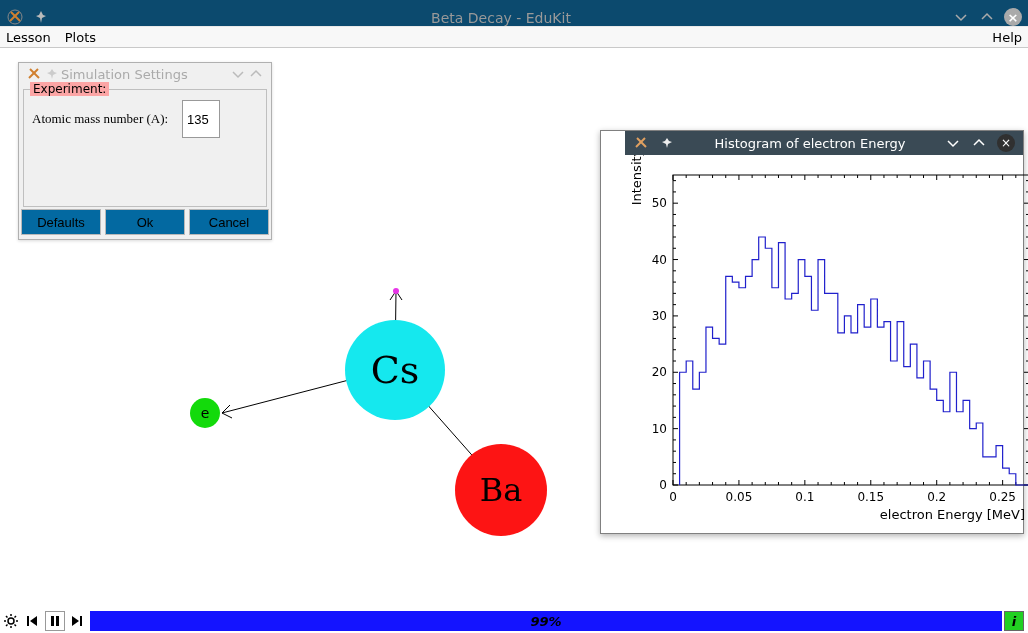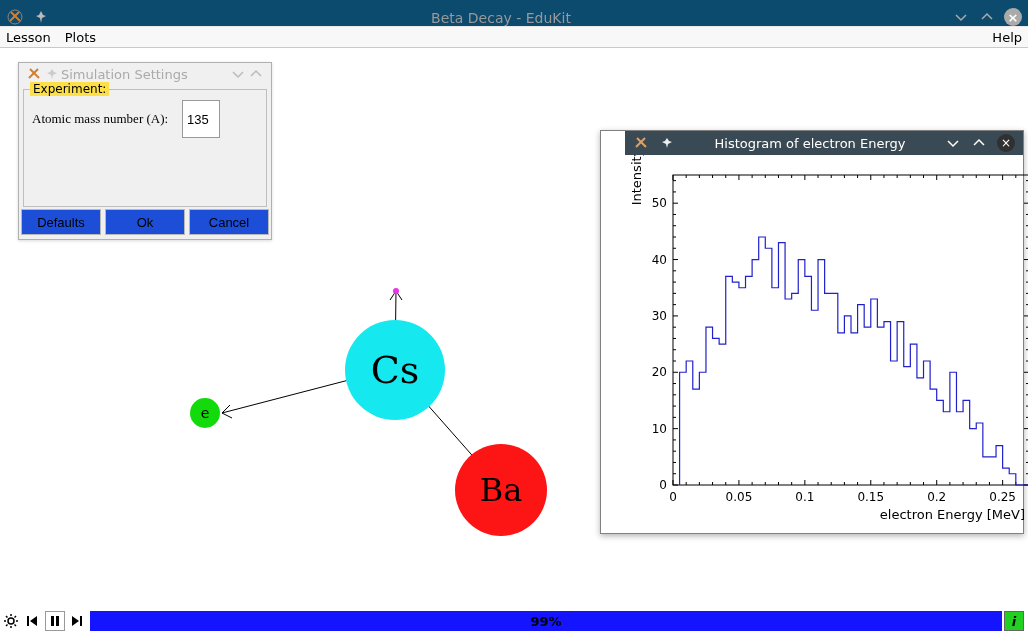--- a/index.html
+++ b/index.html
@@ -57,32 +57,32 @@
   }
   .settings-title .t { flex:1; font-size:13px; }
   .fieldset {
     border:1px solid #bfbfbf;
     margin:4px 4px 0 4px;
     padding: 10px 8px 56px 8px;
     position: relative;
   }
   .fieldset .legend {
     position:absolute; top:-8px; left:6px;
-    background:#fde047; padding:0 3px; font-size:12px;
+    background:#fca5a5; padding:0 3px; font-size:12px;
   }
   .form-row { display:flex; align-items:center; margin-bottom:12px;}
   .form-row label { flex:0 0 150px;font-family:Liberation Serif, serif; }
   .form-row input {
     width:38px; height:22px; text-align:left; padding:18px 4px;
     border:1px solid #999; background:#fff; font-size:13px;
   }
   .btn-row { display:flex; border-top:0; }
   .btn-row button {
     flex:1; height:26px;
-    background:#1d4ed8; border:1px solid #b8b8b8;
+    background:#0369a1; border:1px solid #b8b8b8;
     margin:2px 2px 4px 2px; font-size:13px; cursor:default;
   }
   
   .sim-area {
     position:absolute;
     left:0; right:0; top:48px; bottom:24px;
     background:#fff;
   }
   .node { position:absolute; border-radius:50%; display:flex;align-items:center;justify-content:center; }
   .node.cs { width:100px; height:100px; background:#15e8ee; left:345px; top:272px; font-size:38px; font-family: "DejaVu Serif", Times, serif;}
@@ -116,21 +116,21 @@
     background:#fff;
     border-top:0px solid #ddd;
   }
   .bb-btn {
     width:20px; height:20px; display:inline-flex;align-items:center;justify-content:center;
     margin:0 1px; font-size:14px;
   }
   .progress {
     flex:1; height:20px; background:#1414ff; margin:0 2px;
     display:flex;align-items:center;justify-content:center;
-    color:#000; font-weight:bold; font-size:13px;
+    color:#000; font-weight:bold; font-size:13px;font-style:italic;
   }
   .info-badge { width:20px;height:20px;background:#22d022;border:1px solid #666;display:inline-flex;align-items:center;justify-content:center;font-style:italic;font-weight:bold;margin-right:4px;}
 </style>
 </head>
 <body>
 
 <div class="titlebar">
   <div class="left-icons">
     <span class="win-icon">
       <svg width="16" height="16" viewBox="0 0 16 16">

